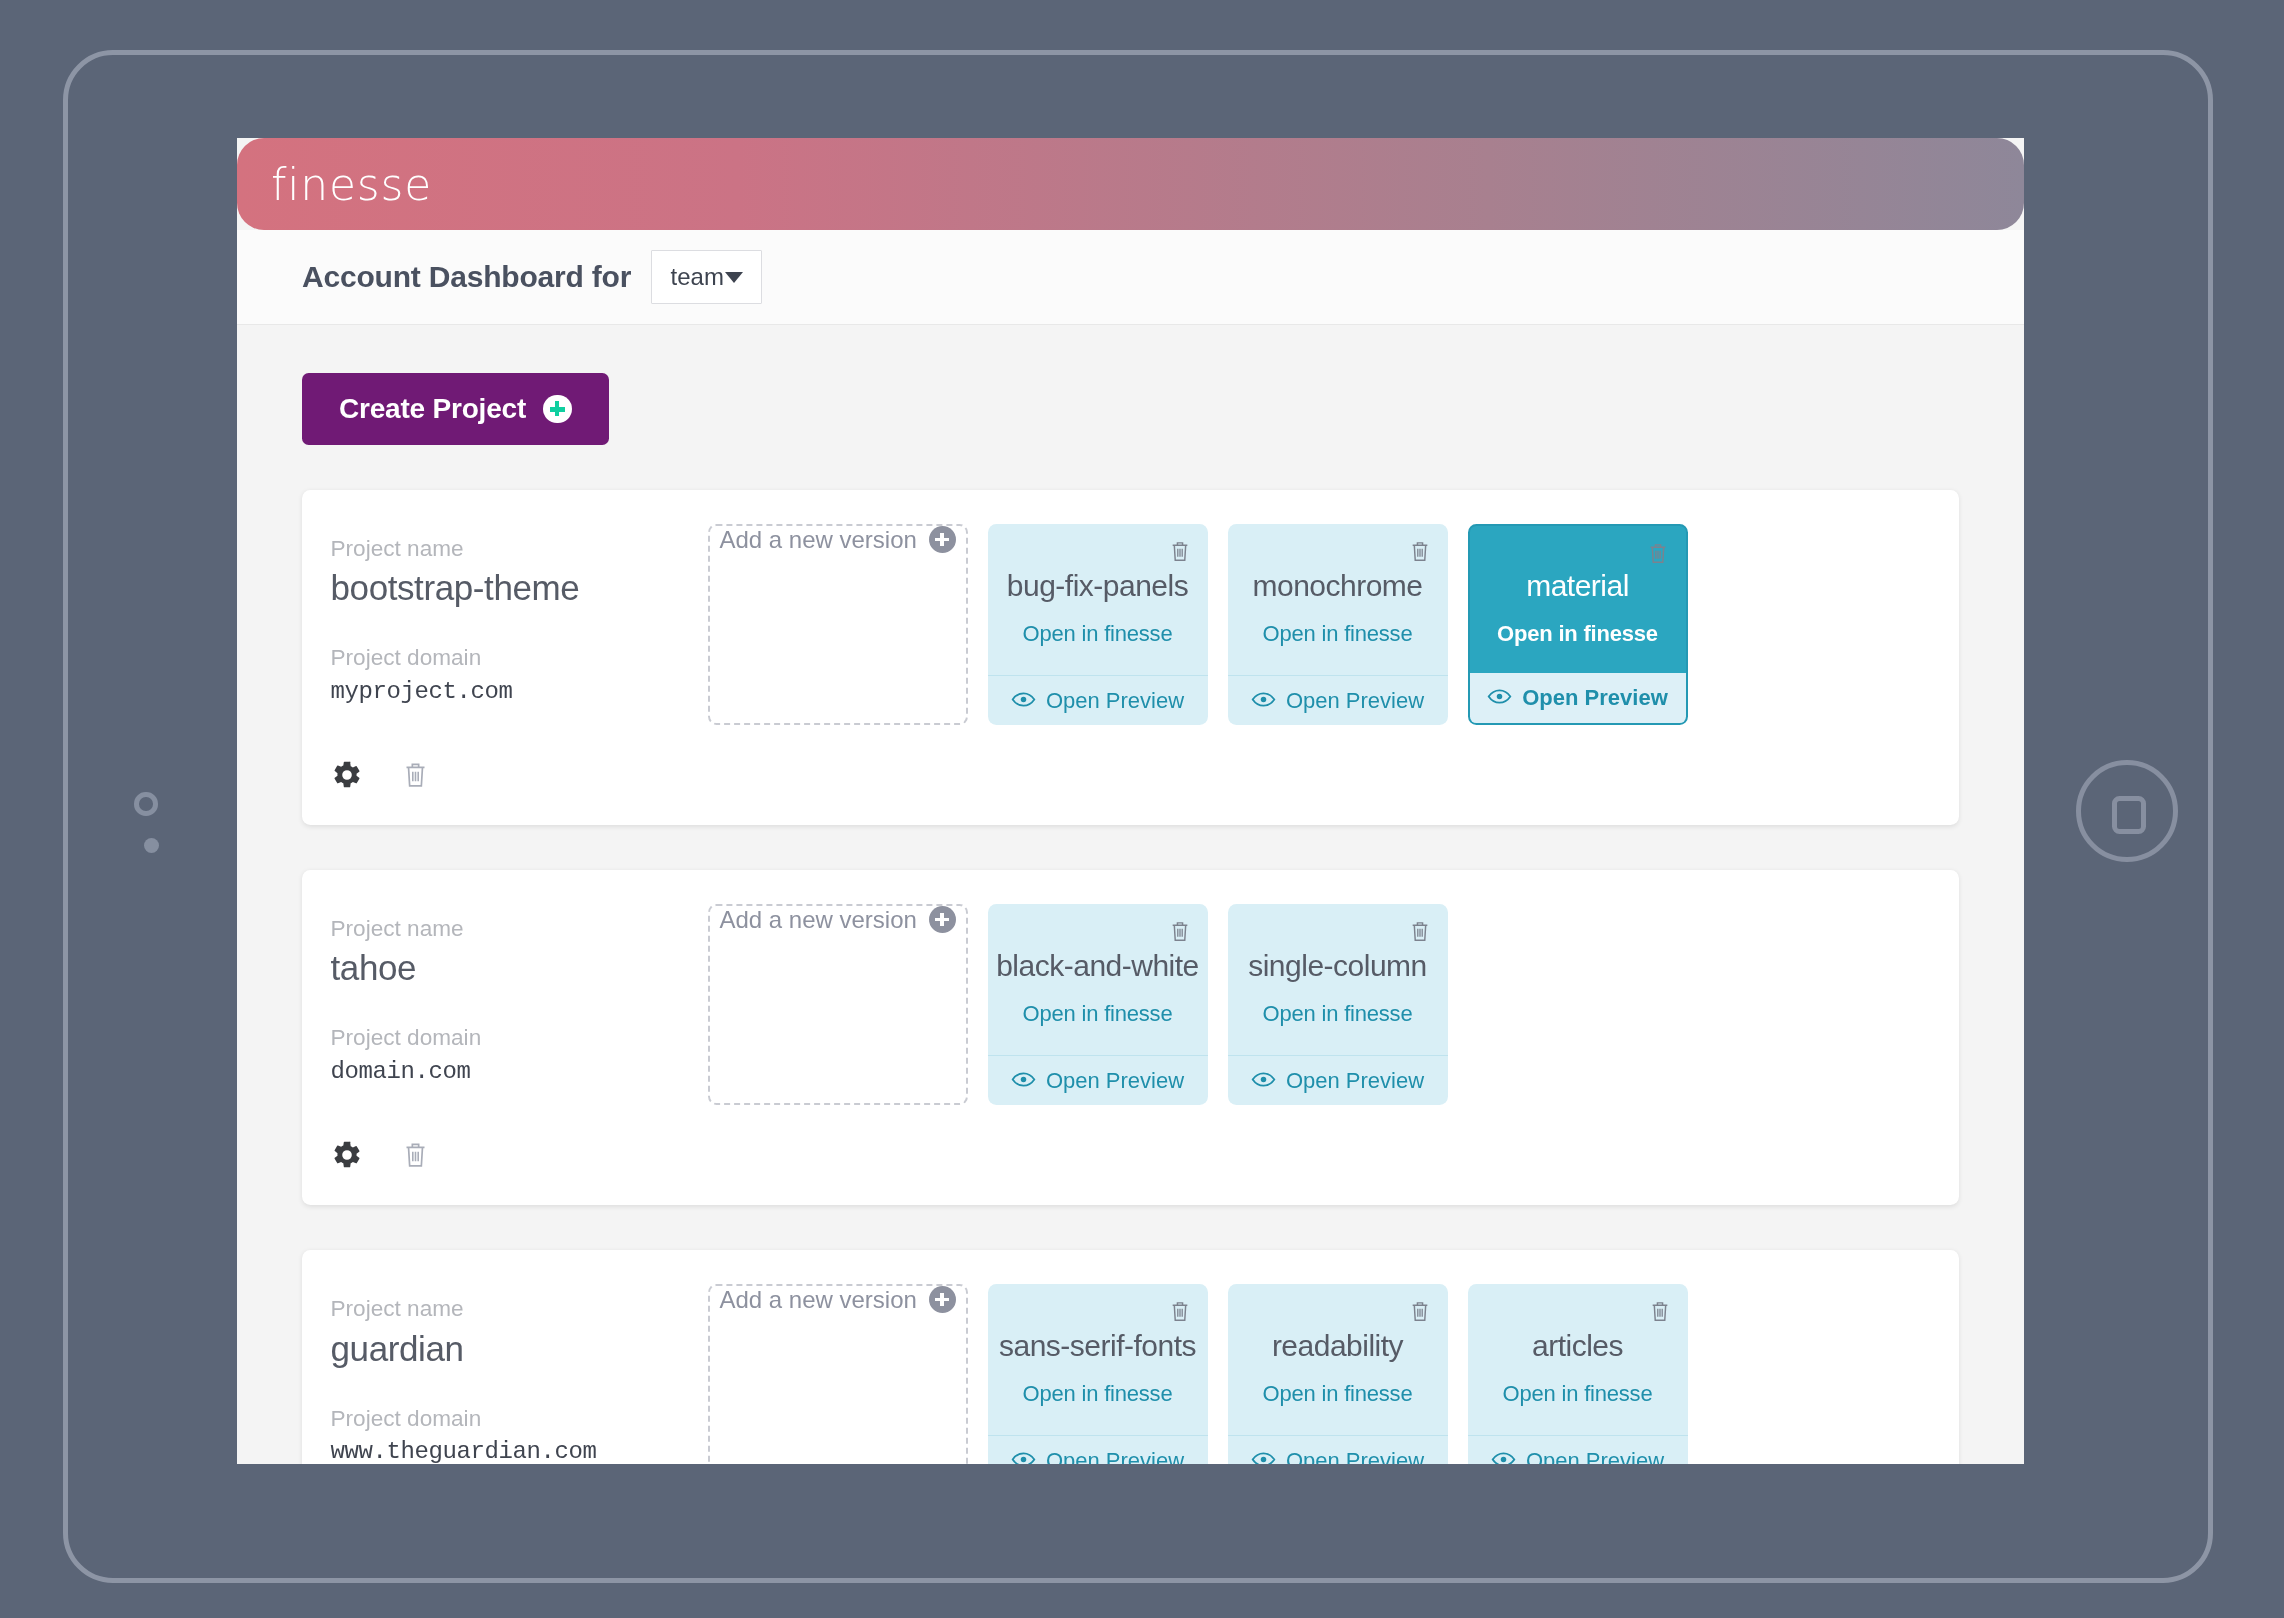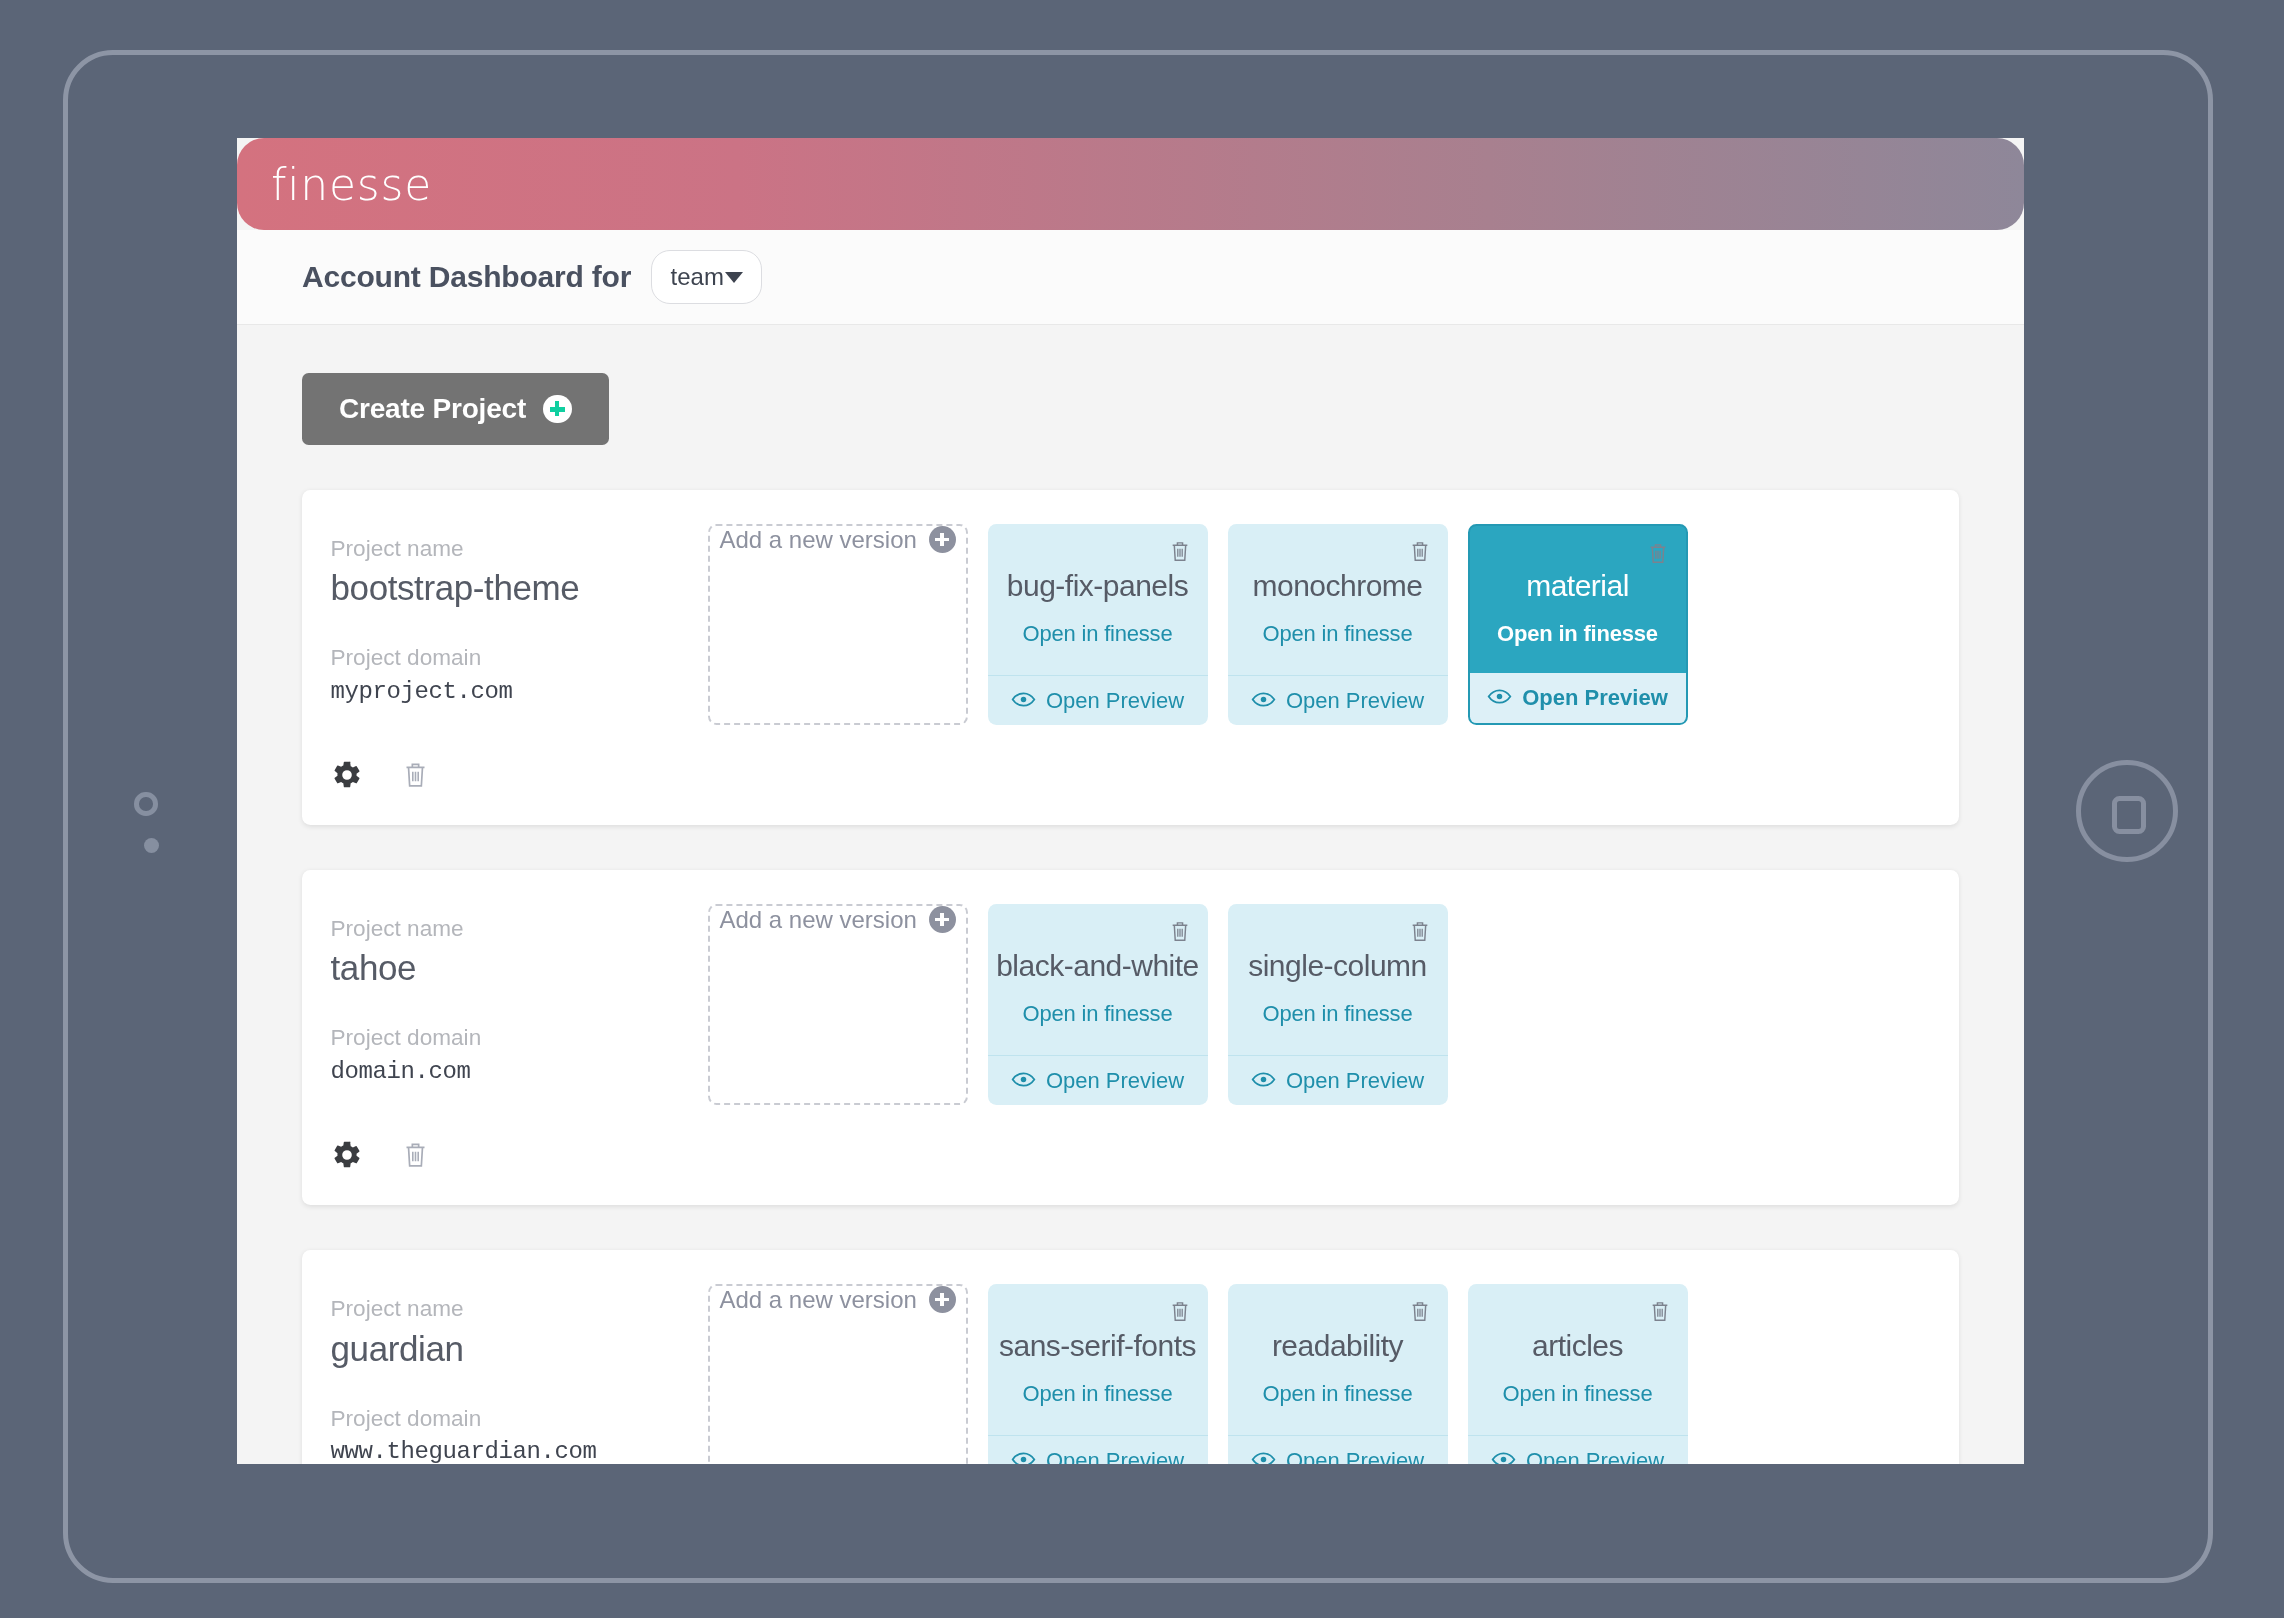--- a/index.html
+++ b/index.html
@@ -100,21 +100,21 @@
   #page-title {
     font-size: 30px;
     font-weight: bold;
     color: #4a5160;
     letter-spacing: -0.2px;
   }
   #team-select {
     margin-left: 20px;
     background: #fff;
     border: 1.7px solid #dcdde1;
-    border-radius: 19px;
+    border-radius: 1px;
     padding: 11.7px 18.4px;
     font-size: 24px;
     color: #3d434f;
     display: flex;
     align-items: center;
     gap: 1px;
     cursor: pointer;
   }
   .caret-down {
     width: 0; height: 0;
@@ -123,21 +123,21 @@
     border-top: 11px solid #3d434f;
   }
 
   
   #app-body { padding: 48px 65px 0 65px; }
 
   #create-project-button {
     display: inline-flex;
     align-items: center;
     gap: 17px;
-    background: #737373;
+    background: #701a75;
     color: #fff;
     border: none;
     border-radius: 6.7px;
     padding: 0 37px;
     height: 72px;
     font-size: 28px;
     font-weight: bold;
     font-family: "Liberation Sans", sans-serif;
     cursor: pointer;
     letter-spacing: -0.2px;

